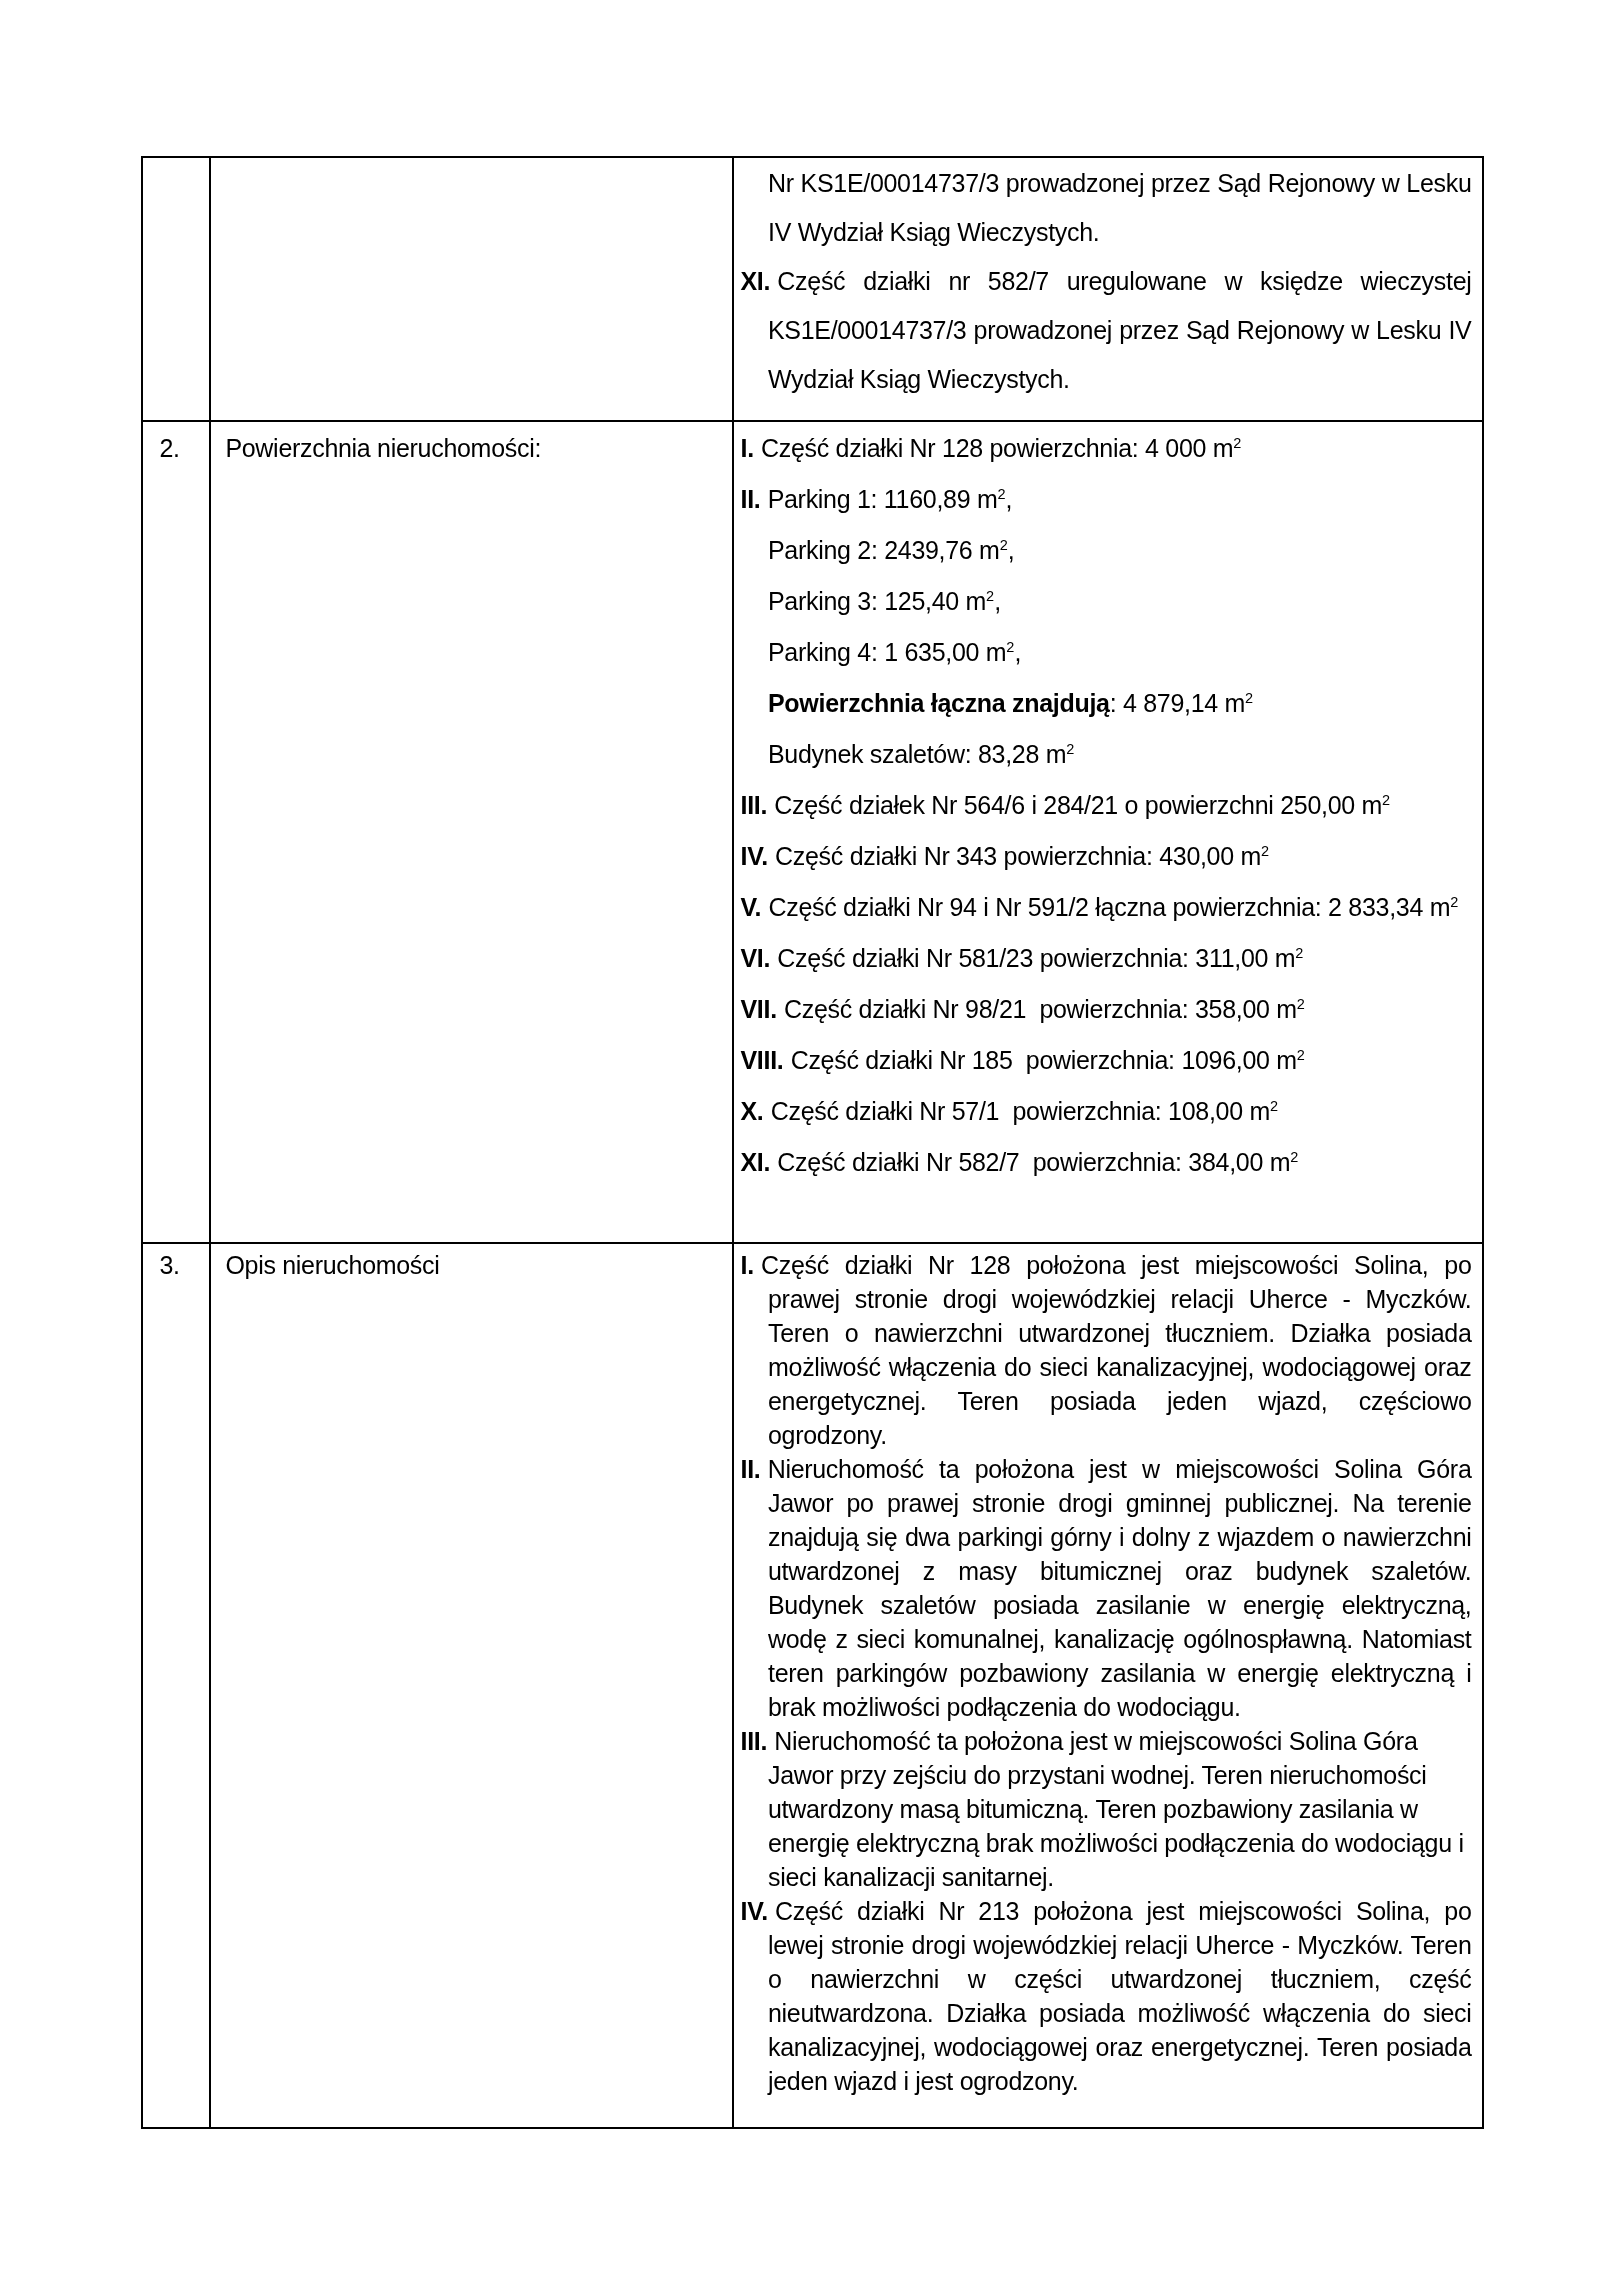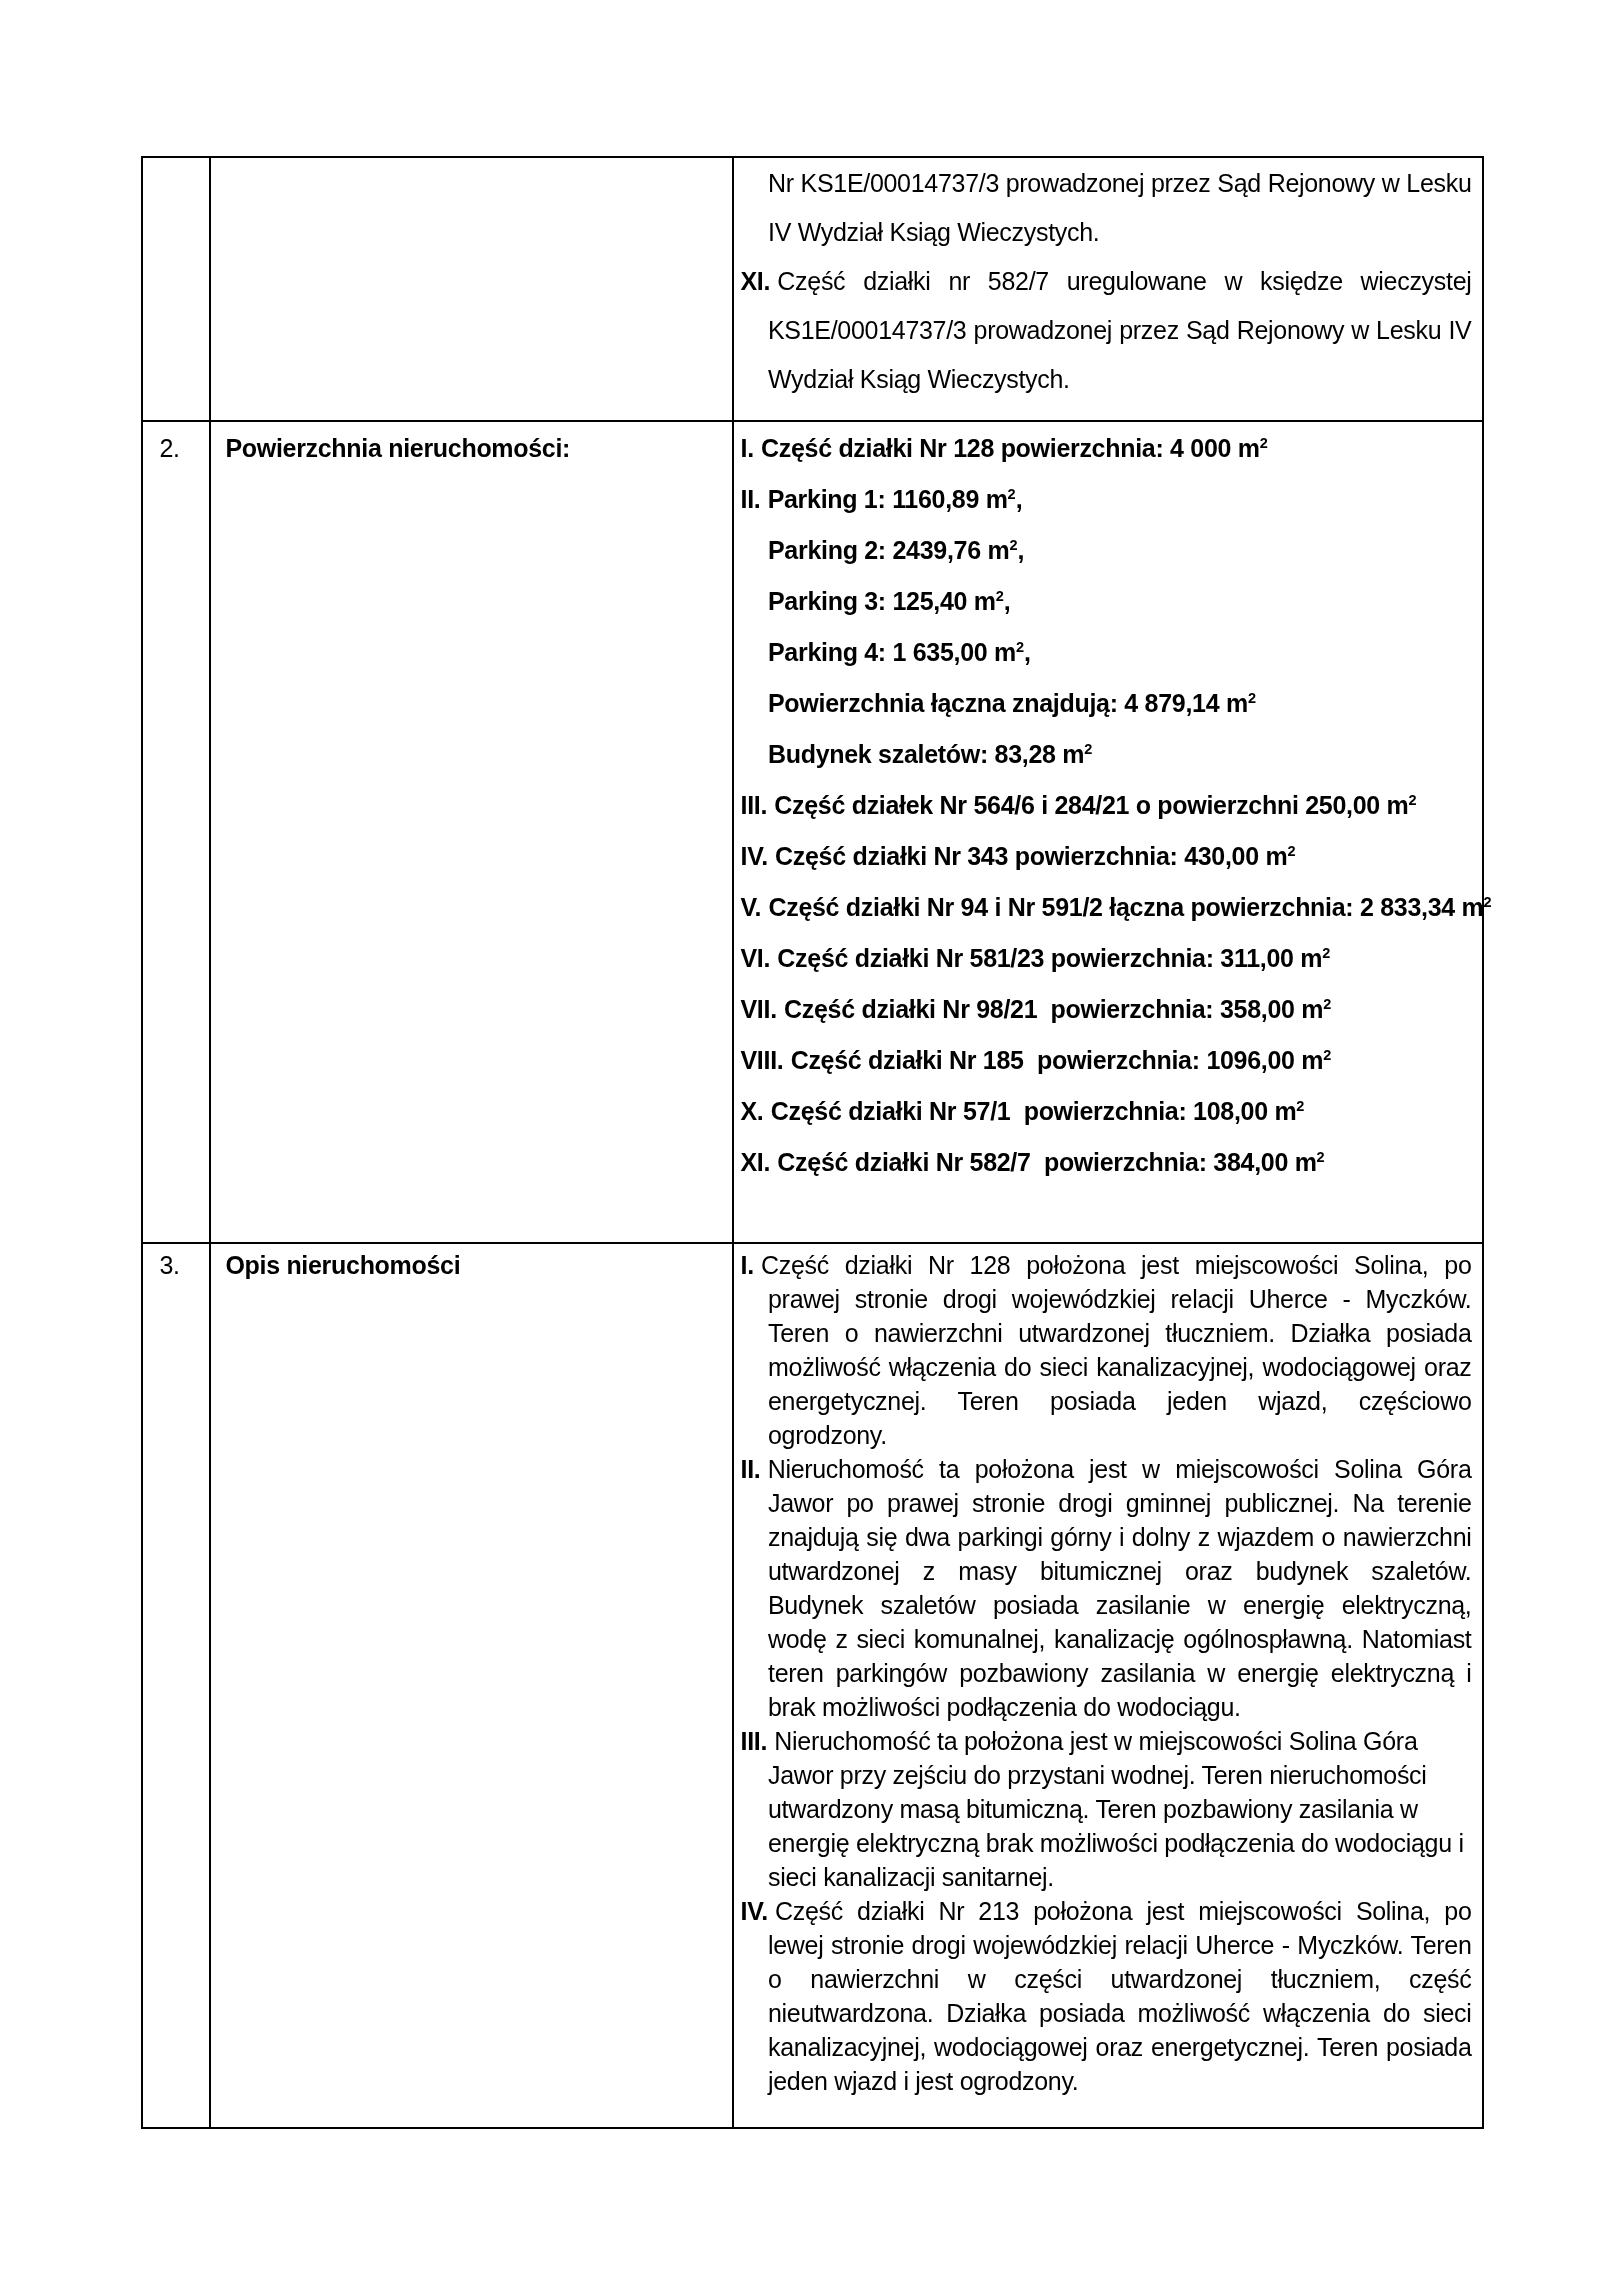--- a/index.html
+++ b/index.html
@@ -24,31 +24,31 @@
     border-top-width: 2.6px;
     border-bottom-width: 2.6px;
   }
   .row {
     display: grid;
     grid-template-columns: 68px 523px 1fr;
   }
   .row + .row { border-top: 2.6px solid #000; }
   .cell { box-sizing: border-box; min-width: 0; }
   .cell-num  { border-right: 2px solid #000; padding: 1.3px 3.9px 0 16.4px; }
-  .cell-label{ border-right: 2px solid #000; padding: 1.3px 7.9px 0 14.4px; font-weight: bold; }
+  .cell-label{ border-right: 2px solid #000; padding: 1.3px 7.9px 0 14.4px; font-weight: normal; }
   .cell-content { padding: 1.3px 10.5px 15.7px 6.5px; }
   .row-1 { line-height: 49px; min-height: 194px; }
   .row-2 { line-height: 51px; min-height: 820px; }
   .row-3 { line-height: 34px; min-height: 883px; }
   .row-3 .cell { padding-top: 3.9px; }
   .para { margin: 0; padding-left: 27.5px; text-indent: -27.5px; }
   .para.cont { text-indent: 0; }
   .just { text-align: justify; }
   .num { margin-right: 7.2px; }
-  .r2item { margin: 0; white-space: pre; font-weight: bold; }
+  .r2item { margin: 0; white-space: pre; }
   .r2sub { padding-left: 27.5px; }
   sup.sq { font-size: 0.58em; line-height: 0; vertical-align: super; letter-spacing: 0; }
 </style>
 </head>
 <body>
 
 <div class="page">
   <div class="doc-table">
 
     <div class="row row-1">

